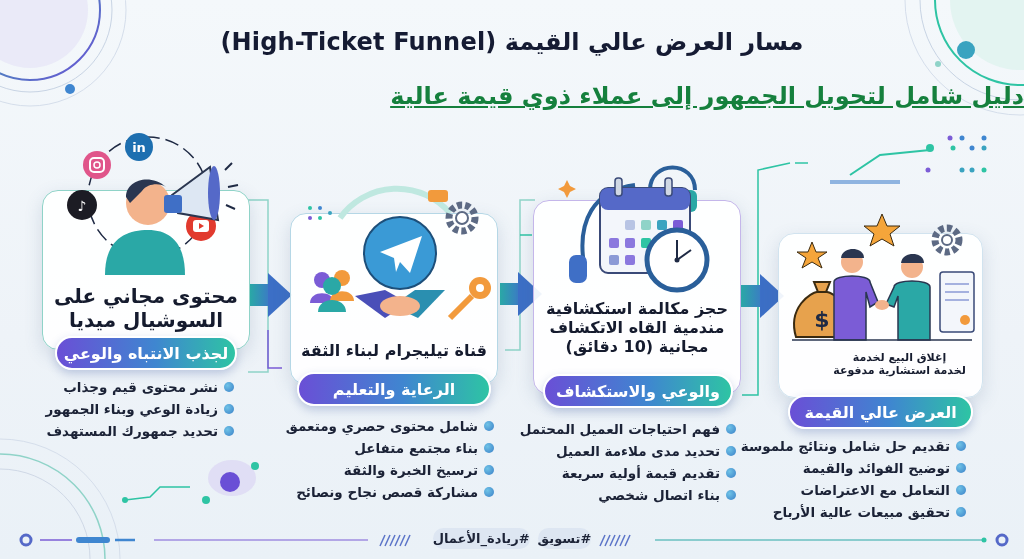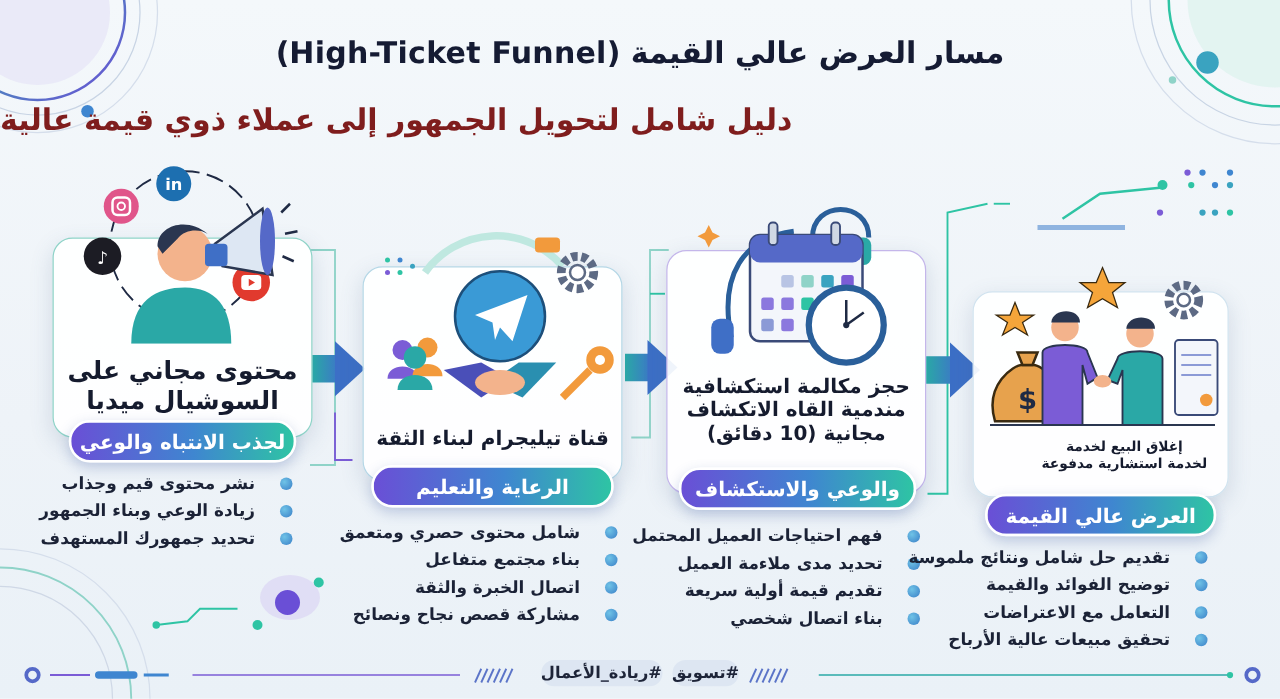--- a/index.html
+++ b/index.html
@@ -11,22 +11,22 @@
     color: #141a2e;
   }
   .bg-layer { position: absolute; inset: 0; pointer-events: none; }
   .title {
     position: absolute; top: 28px; left: 0; width: 1024px;
     text-align: center; font-weight: bold; font-size: 24px;
     color: #151b33; direction: rtl; letter-spacing: 0.2px;
   }
   .subtitle {
     position: absolute; top: 82px; left: 0; width: 1024px;
-    text-align: left; font-weight: bold; font-size: 24px;
-    color: #7f1d1d; direction: rtl;
+    text-align: right; font-weight: bold; font-size: 24px;
+    color: #15803d; direction: rtl; text-decoration: underline;
   }
   .card {
     position: absolute;
     background: rgba(255,255,255,0.92);
     border-radius: 16px;
     box-shadow: 0 6px 18px rgba(70,100,140,0.18);
     border: 1.5px solid transparent;
   }
   .card-border-1 { border-color: #8fd3c8; }
   .card-border-2 { border-color: #b5d7e6; }
@@ -40,21 +40,21 @@
     position: absolute; height: 34px; border-radius: 18px;
     background: linear-gradient(90deg, #6a4fd6 0%, #3f86d0 55%, #2ec4a4 100%);
     color: #fff; font-weight: bold; font-size: 16px;
     display: flex; align-items: center; justify-content: center;
     direction: rtl; box-shadow: 0 4px 10px rgba(60,90,160,0.28);
     border: 2px solid #ffffff;
   }
   .bullets { position: absolute; direction: rtl; list-style: none; }
   .bullets li {
     font-size: 13.5px; font-weight: bold; color: #1b2236;
-    line-height: 22px; display: flex; align-items: center; gap: 20px;
+    line-height: 22px; display: flex; align-items: center; gap: 6px;
   }
   .dot {
     width: 10px; height: 10px; border-radius: 50%;
     background: radial-gradient(circle at 35% 35%, #6fc3e7, #3a7fc7);
     flex: 0 0 10px;
   }
   .arrow-body {
     position: absolute; height: 22px;
     background: linear-gradient(90deg, #2aa8a6, #3c79c6);
   }
@@ -246,21 +246,21 @@
   <li>
       <span class="dot"></span>
       <span>شامل محتوى حصري ومتعمق</span>
     </li>
   <li>
       <span class="dot"></span>
       <span>بناء مجتمع متفاعل</span>
     </li>
   <li>
       <span class="dot"></span>
-      <span>اتصال الخبرة والثقة</span>
+      <span>ترسيخ الخبرة والثقة</span>
     </li>
   <li>
       <span class="dot"></span>
       <span>مشاركة قصص نجاح ونصائح</span>
     </li>
 </ul>
 
 <div class="arrow-body" style="left:500px; top:283px; width:20px;"></div>
 <div class="arrow-head" style="left:518px; top:272px;"></div>
 

